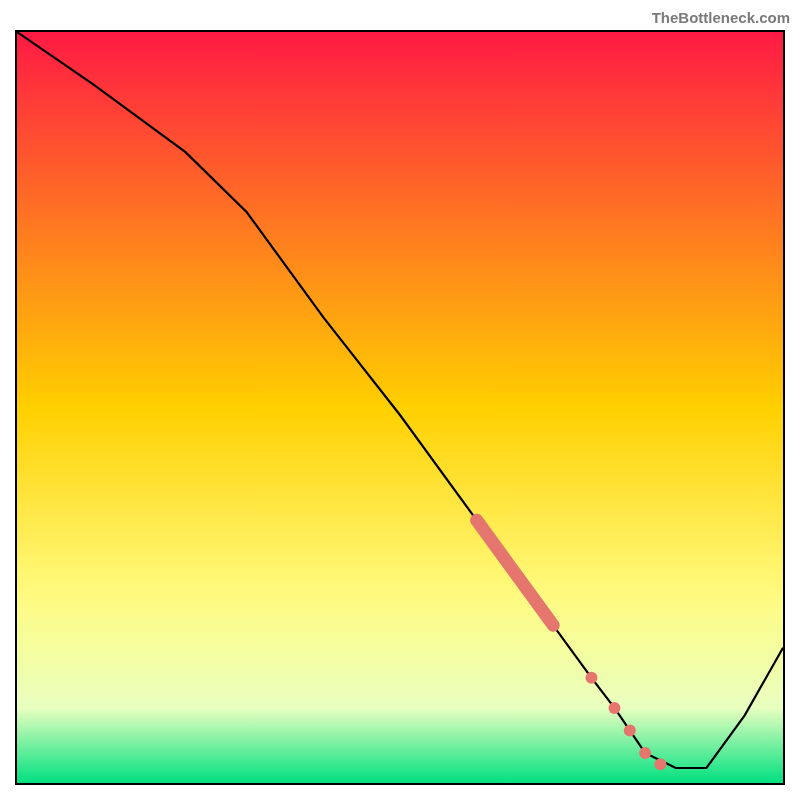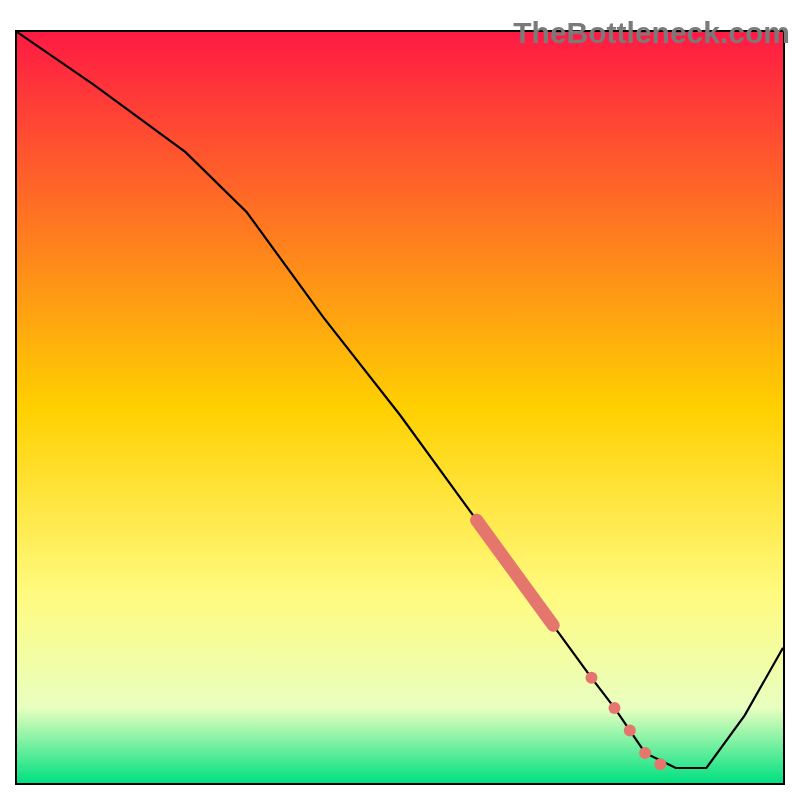--- a/index.html
+++ b/index.html
@@ -11,23 +11,23 @@
     font-family: Arial, sans-serif;
   }
   .chart-container {
     position: relative;
     width: 800px;
     height: 800px;
     background: #ffffff;
   }
   .watermark {
     position: absolute;
-    top: 16px;
+    top: 9px;
     right: 10px;
-    font-size: 30px;
+    font-size: 15px;
     font-weight: bold;
     color: #7a7a7a;
     z-index: 10;
   }
   .plot-area {
     position: absolute;
     left: 15px;
     top: 30px;
     width: 770px;
     height: 755px;

